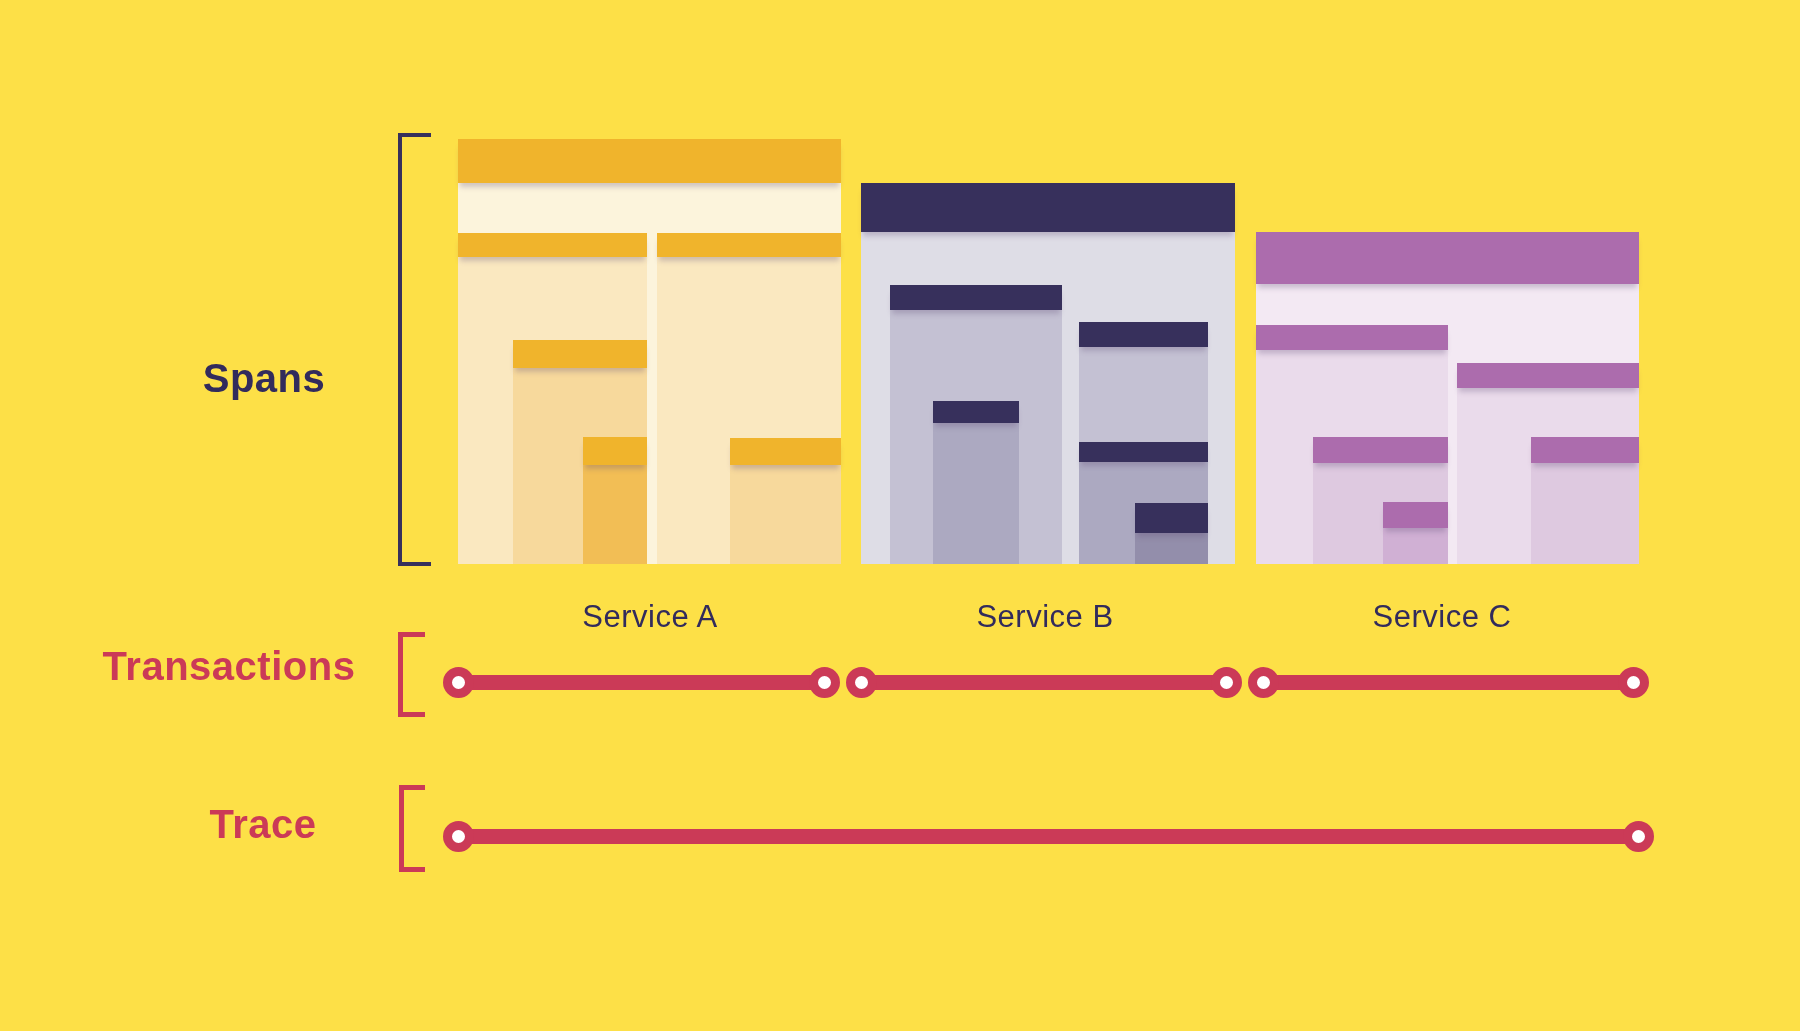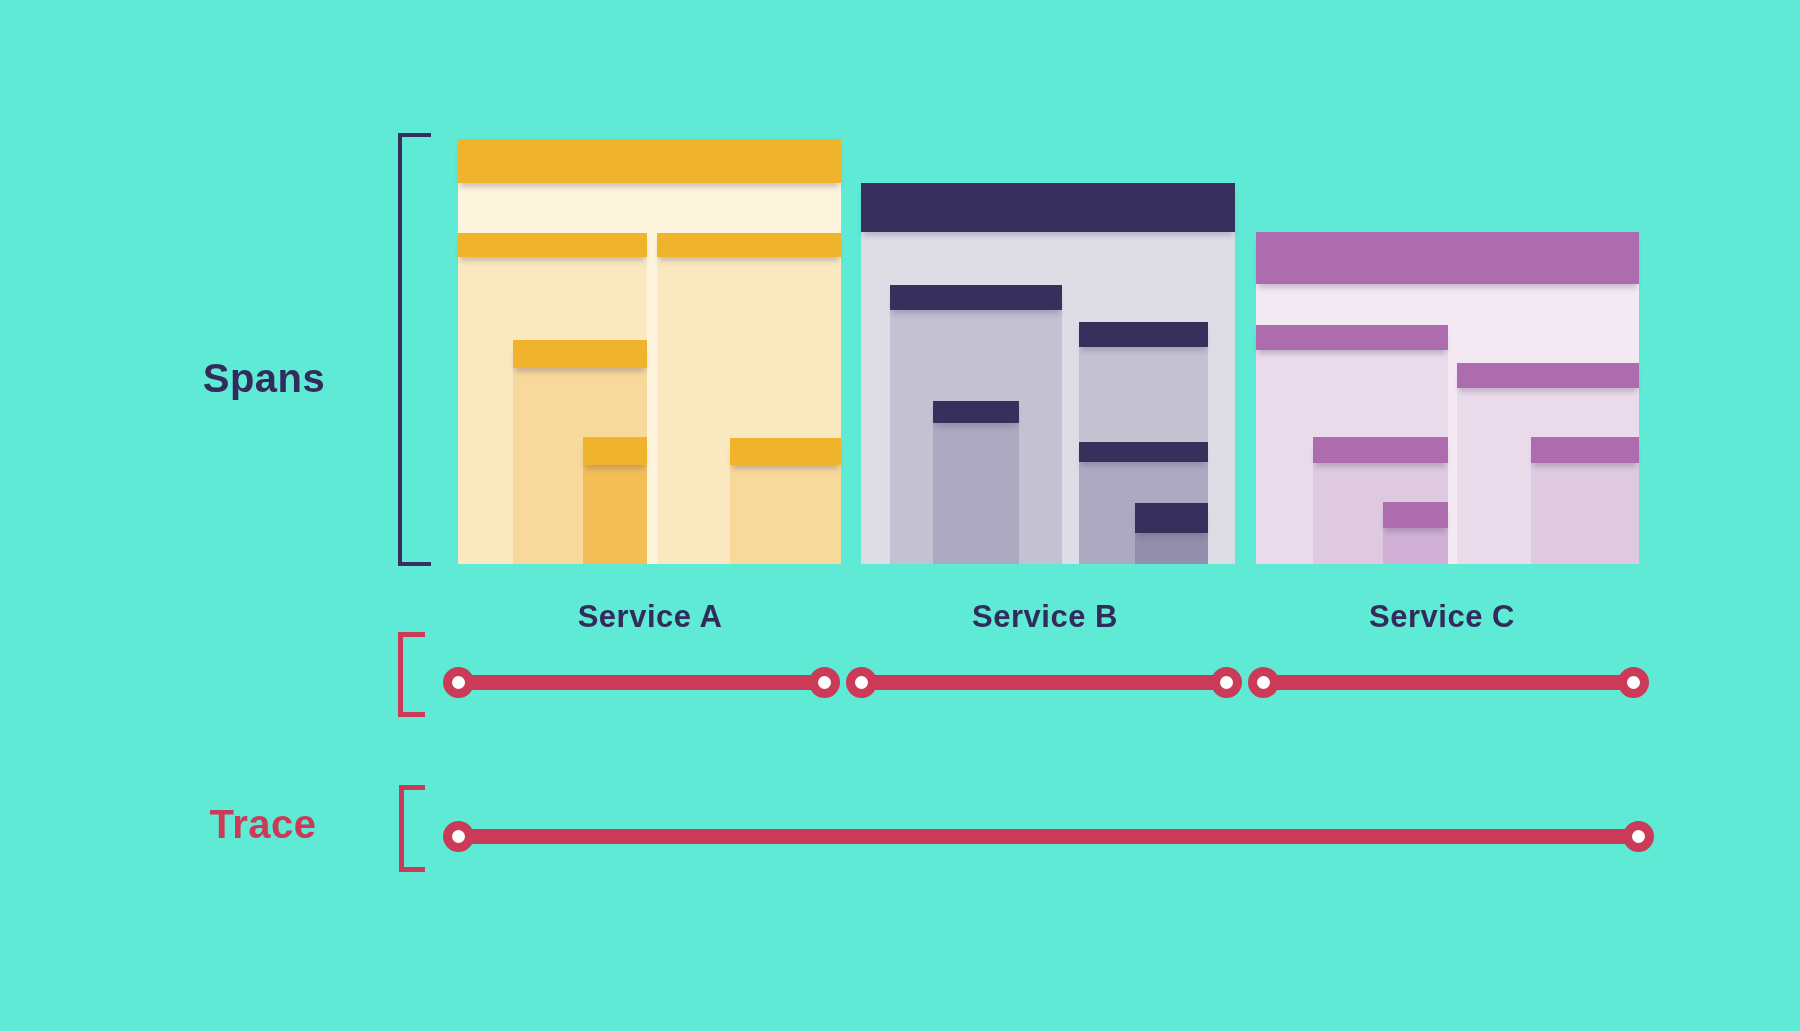--- a/index.html
+++ b/index.html
@@ -15,21 +15,21 @@
     font-weight:bold;
     font-size:40px;
     letter-spacing:0.5px;
     white-space:nowrap;
     line-height:1.1;
   }
   .service-label{
     position:absolute;
     transform:translateX(-50%);
     top:599px;
-    font-weight:bold;
+    font-weight:normal;
     font-size:31px;
     letter-spacing:0.5px;
     white-space:nowrap;
   }
   .bracket{position:absolute;}
   .bracket-spans{
     left:398px; top:133px; width:33px; height:433px;
     border-left:4px solid #37305C;
     border-top:4px solid #37305C;
     border-bottom:4px solid #37305C;
@@ -58,21 +58,21 @@
   .t-circle{
     position:absolute;
     border-radius:50%;
     background:#ffffff;
     box-sizing:border-box;
   }
 </style>
 </head>
 <body>
 
-<div class="canvas" id="canvas" style="width: 1800px; height: 1031px; background: #5eead4;">
+<div class="canvas" id="canvas" style="width: 1800px; height: 1031px; background: #fde047;">
 
   <div class="side-label" id="spans-label" style="left:264px; top:356px; color:#322B5C;">Spans</div>
   <div class="bracket bracket-spans"></div>
 
   <div id="services">
       <div>
         <div class="span-bar" style="left: 458px; top: 139px; width: 383px; height: 425px; background: rgb(252, 244, 220);">
           <div class="span-header" style="height: 44px; background: rgb(240, 180, 44);"></div>
         </div>
         <div class="span-bar" style="left: 458px; top: 233px; width: 189px; height: 331px; background: rgb(250, 232, 192);">
@@ -129,20 +129,21 @@
         <div class="span-bar" style="left: 1531px; top: 437px; width: 108px; height: 127px; background: rgb(222, 201, 224);">
           <div class="span-header" style="height: 26px; background: rgb(172, 108, 173);"></div>
         </div>
         <div class="span-bar" style="left: 1383px; top: 502px; width: 65px; height: 62px; background: rgb(208, 176, 212);">
           <div class="span-header" style="height: 26px; background: rgb(172, 108, 173);"></div>
         </div>
         <div class="service-label" style="left: 1442px; color: rgb(50, 43, 92);">Service C</div>
       </div>
     </div>
 
+  <div class="side-label" id="transactions-label" style="left:229px; top:644px; color:#CB3A57;">Transactions</div>
   <div class="bracket bracket-transactions"></div>
   <div id="transactions">
       <div class="t-line" style="left: 458px; top: 674.5px; width: 366px; height: 15px; background: rgb(203, 58, 87);"></div>
       <div class="t-circle" style="left: 442.5px; top: 666.5px; width: 31px; height: 31px; border: 9px solid rgb(203, 58, 87);"></div>
       <div class="t-circle" style="left: 808.5px; top: 666.5px; width: 31px; height: 31px; border: 9px solid rgb(203, 58, 87);"></div>
       <div class="t-line" style="left: 861px; top: 674.5px; width: 365px; height: 15px; background: rgb(203, 58, 87);"></div>
       <div class="t-circle" style="left: 845.5px; top: 666.5px; width: 31px; height: 31px; border: 9px solid rgb(203, 58, 87);"></div>
       <div class="t-circle" style="left: 1210.5px; top: 666.5px; width: 31px; height: 31px; border: 9px solid rgb(203, 58, 87);"></div>
       <div class="t-line" style="left: 1263px; top: 674.5px; width: 370px; height: 15px; background: rgb(203, 58, 87);"></div>
       <div class="t-circle" style="left: 1247.5px; top: 666.5px; width: 31px; height: 31px; border: 9px solid rgb(203, 58, 87);"></div>

